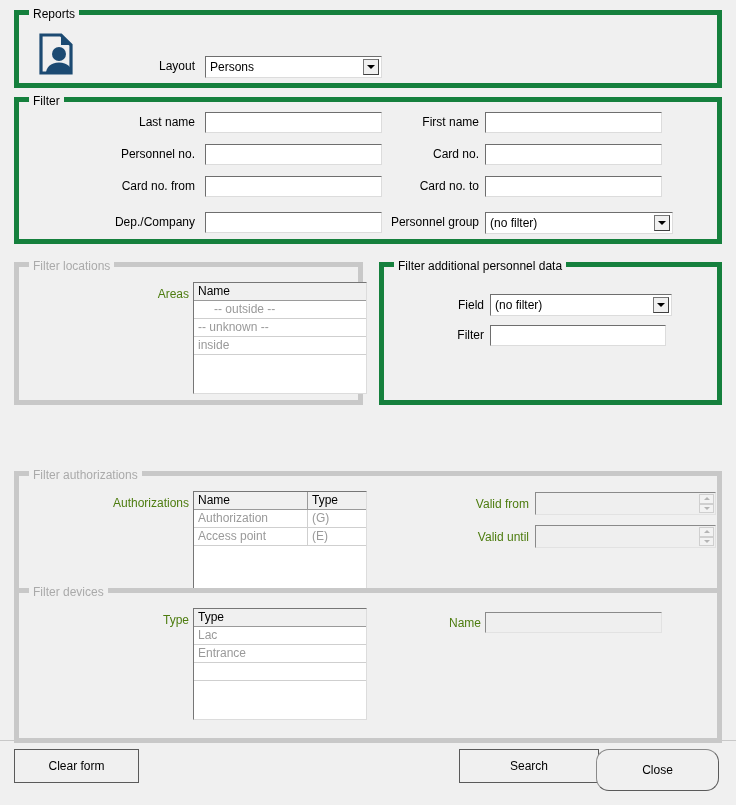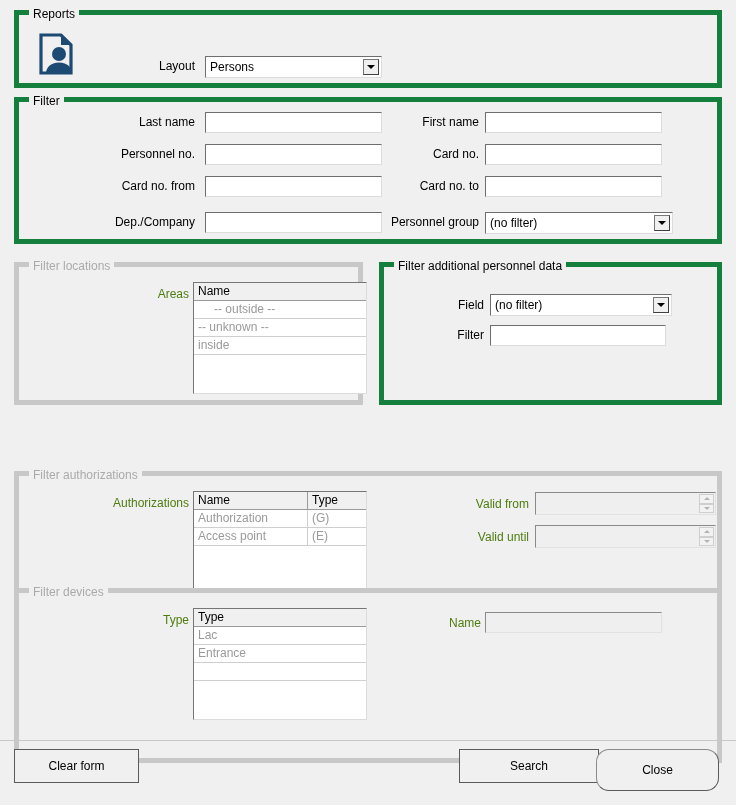--- a/index.html
+++ b/index.html
@@ -349,21 +349,21 @@
         <span class="sp-btn">
             <span class="sp-up"></span>
           </span>
         <span class="sp-btn">
             <span class="sp-dn"></span>
           </span>
       </span>
     </div>
   </div>
 
-  <div class="group disabled" style="left:14px; top:588px; width:708px; height:175px;padding-left:40px;">
+  <div class="group disabled" style="left:14px; top:588px; width:708px; height:155px;padding-left:40px;">
     <div class="group-title">Filter devices</div>
 
     <div class="lbl dim" style="left:70px; top:20px; width:100px;">Type</div>
 
     <div class="grid" style="left:174px; top:15px; width:174px; height:112px;">
       <div class="grid-head">
         <div class="cell" style="width:100%;">Type</div>
       </div>
       <div class="grid-row">
         <div class="cell" style="width:100%;">Lac</div>

